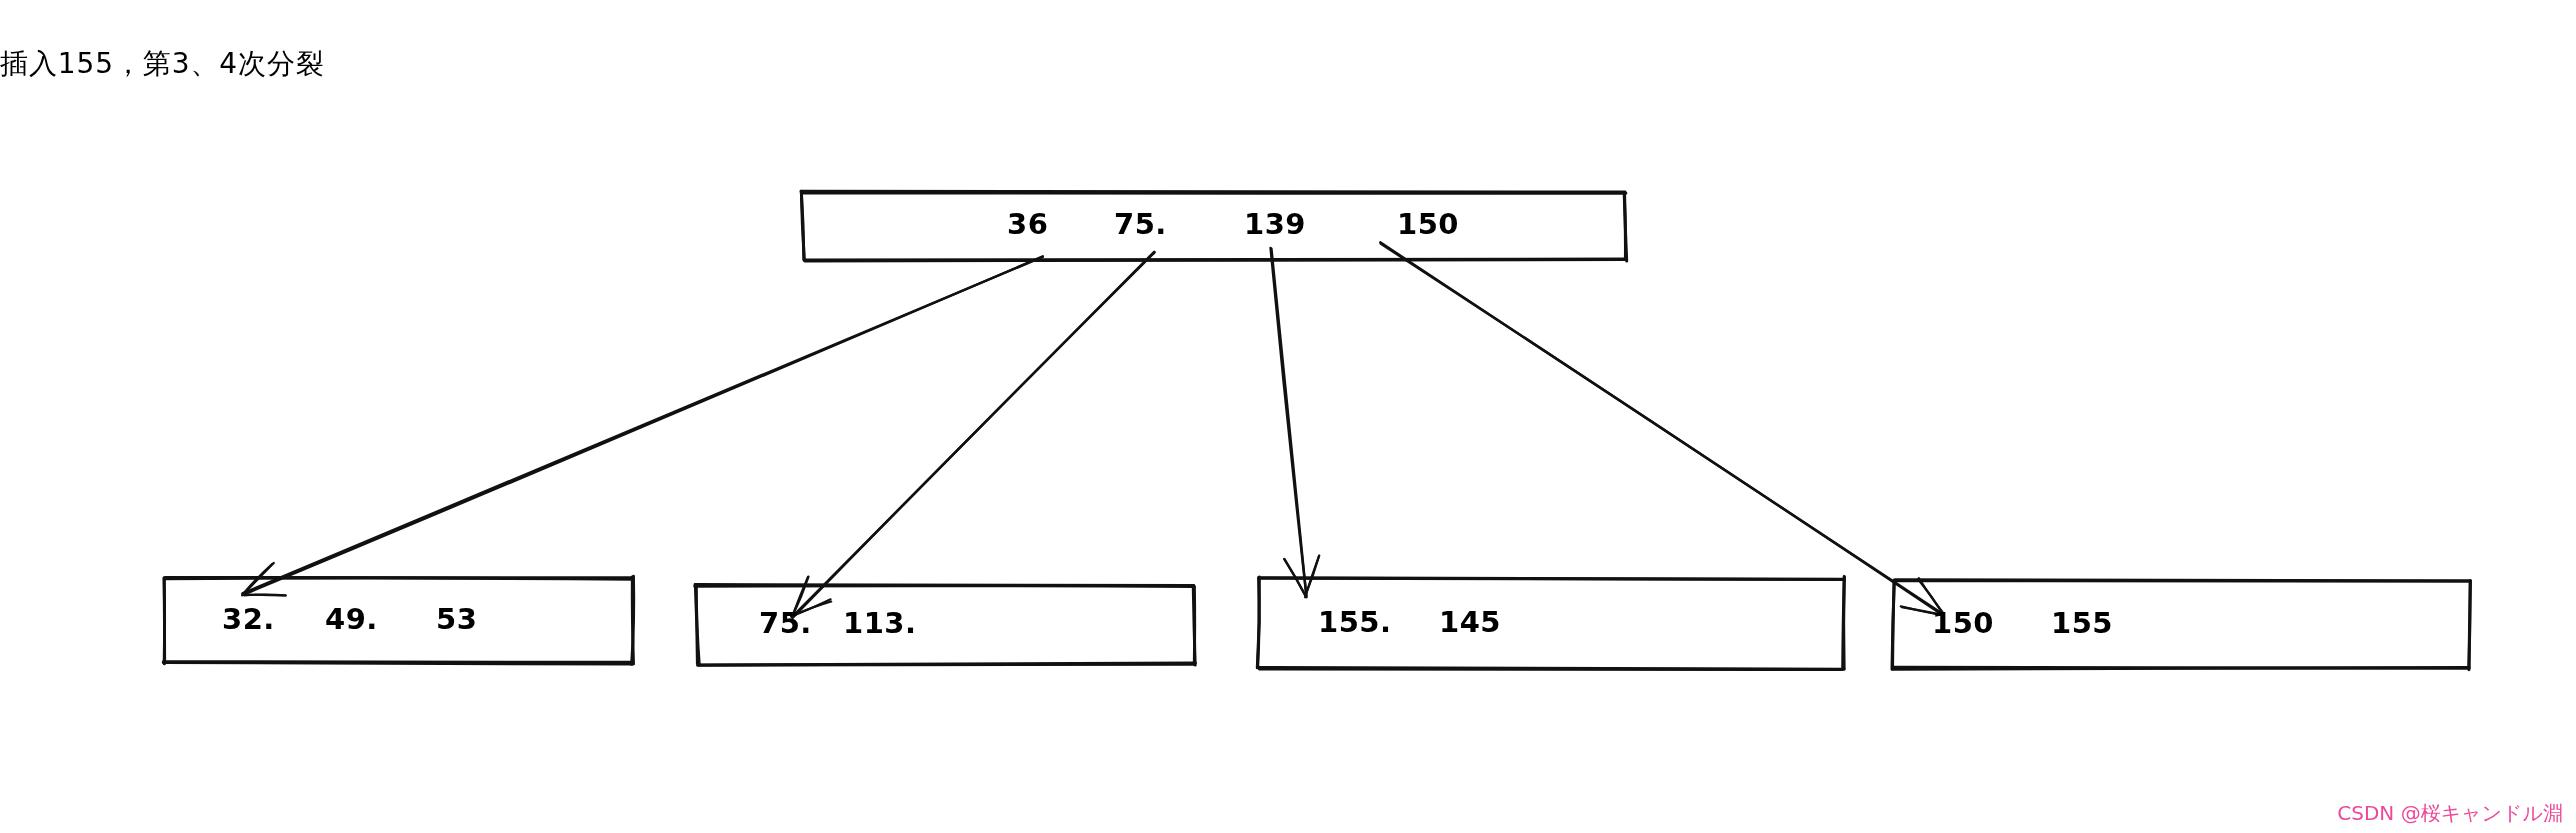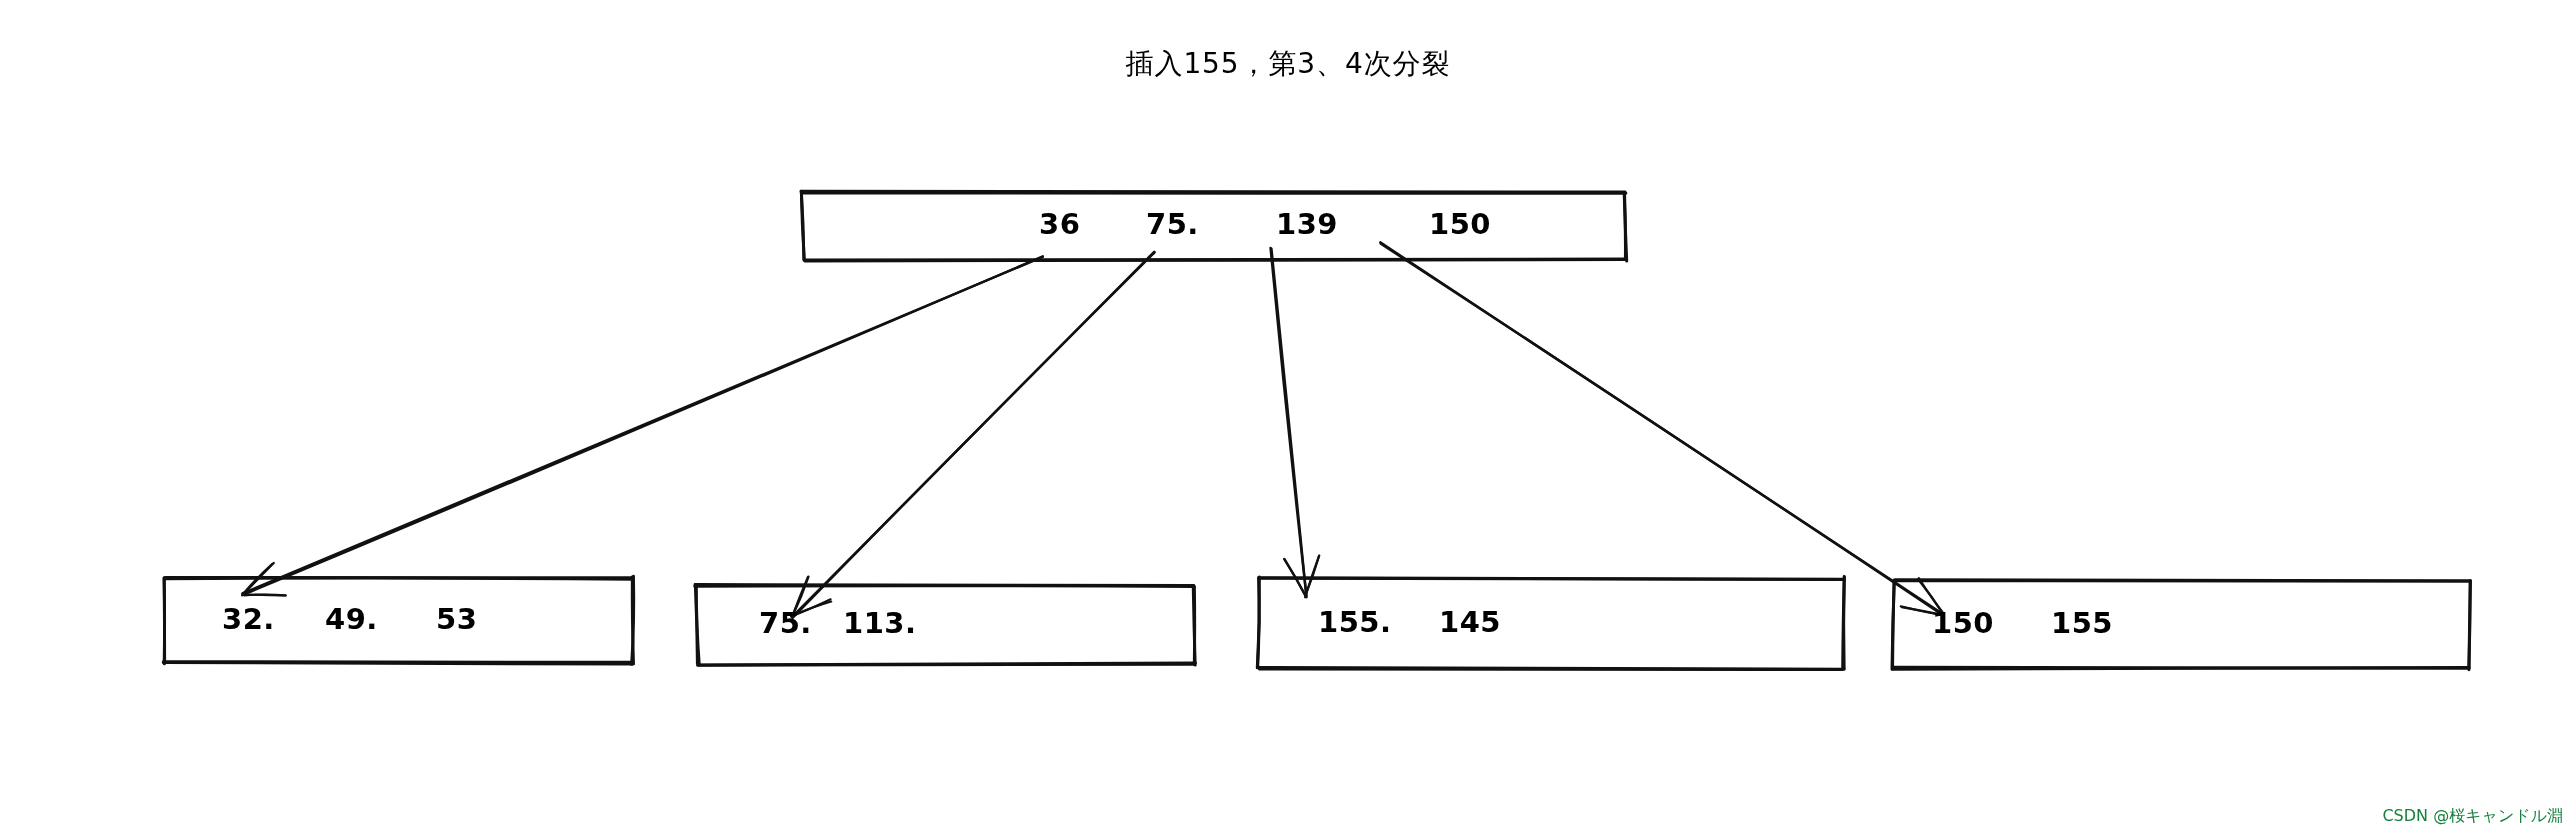--- a/index.html
+++ b/index.html
@@ -21,21 +21,21 @@
     top: 0;
     width: 2576px;
     height: 834px;
   }
 
   .title {
     position: absolute;
     left: 0;
     top: 45px;
     width: 2576px;
-    text-align: center;
+    text-align: left;
     font-family: "DejaVu Sans", sans-serif;
     font-size: 28px;
     color: #000000;
     letter-spacing: 0.9px;
     white-space: pre;
   }
 
   .node {
     position: absolute;
     box-sizing: border-box;
@@ -50,22 +50,22 @@
     color: #000000;
     white-space: pre;
     letter-spacing: 0.5px;
   }
 
   .watermark {
     position: absolute;
     right: 13px;
     bottom: 7.4px;
     font-family: "DejaVu Sans", sans-serif;
-    font-size: 16px;
-    color: #15803d;
+    font-size: 20px;
+    color: #ec4899;
     white-space: pre;
   }
 
   svg { display: block; }
 </style>
 </head>
 <body>
 
 <div class="title">插入155，第3、4次分裂</div>
 
@@ -152,21 +152,21 @@
         <path d="M 2659.965785265558 625.7661907691817 Q 2660.130014944603 673.2675061241572 2658.6497878545665 719.6977827553627" stroke="#111111" stroke-width="3.2" fill="none" stroke-linecap="round"></path>
         <path d="M 2658.775601314975 718.8202512026393 Q 2347.407746267043 720.531825448541 2037.9802842205763 720.5628891962873" stroke="#111111" stroke-width="3.2" fill="none" stroke-linecap="round"></path>
         <path d="M 2658.61631946504 719.4466765407225 Q 2349.731340170713 719.2266076096458 2038.8874159823113 718.5949173936132" stroke="#111111" stroke-width="3.2" fill="none" stroke-linecap="round"></path>
         <path d="M 2038.0117513781934 718.7006198177116 Q 2038.2912742868957 670.8602870588006 2039.7836947767453 624.524834227946" stroke="#111111" stroke-width="3.2" fill="none" stroke-linecap="round"></path>
         <path d="M 2037.402703523963 720.5359187859277 Q 2038.1943138376316 671.3853480942014 2039.7998124151025 624.956940699209" stroke="#111111" stroke-width="3.2" fill="none" stroke-linecap="round"></path>
       </g>
     </g>
 </svg>
 
 <div id="node-layer">
-    <div class="node" style="left: 836px; top: 192px; width: 821px; height: 68px; background: transparent;">
+    <div class="node" style="left: 804px; top: 192px; width: 821px; height: 68px; background: transparent;">
       <span class="key" style="left: 203px; top: 15.3px;">36</span>
       <span class="key" style="left: 310px; top: 15.3px;">75.</span>
       <span class="key" style="left: 440px; top: 15.3px;">139</span>
       <span class="key" style="left: 593px; top: 15.3px;">150</span>
     </div>
     <div class="node" style="left: 163px; top: 578px; width: 470px; height: 85px; background: transparent;">
       <span class="key" style="left: 59px; top: 24px;">32.</span>
       <span class="key" style="left: 162px; top: 24px;">49.</span>
       <span class="key" style="left: 273px; top: 24px;">53</span>
     </div>

